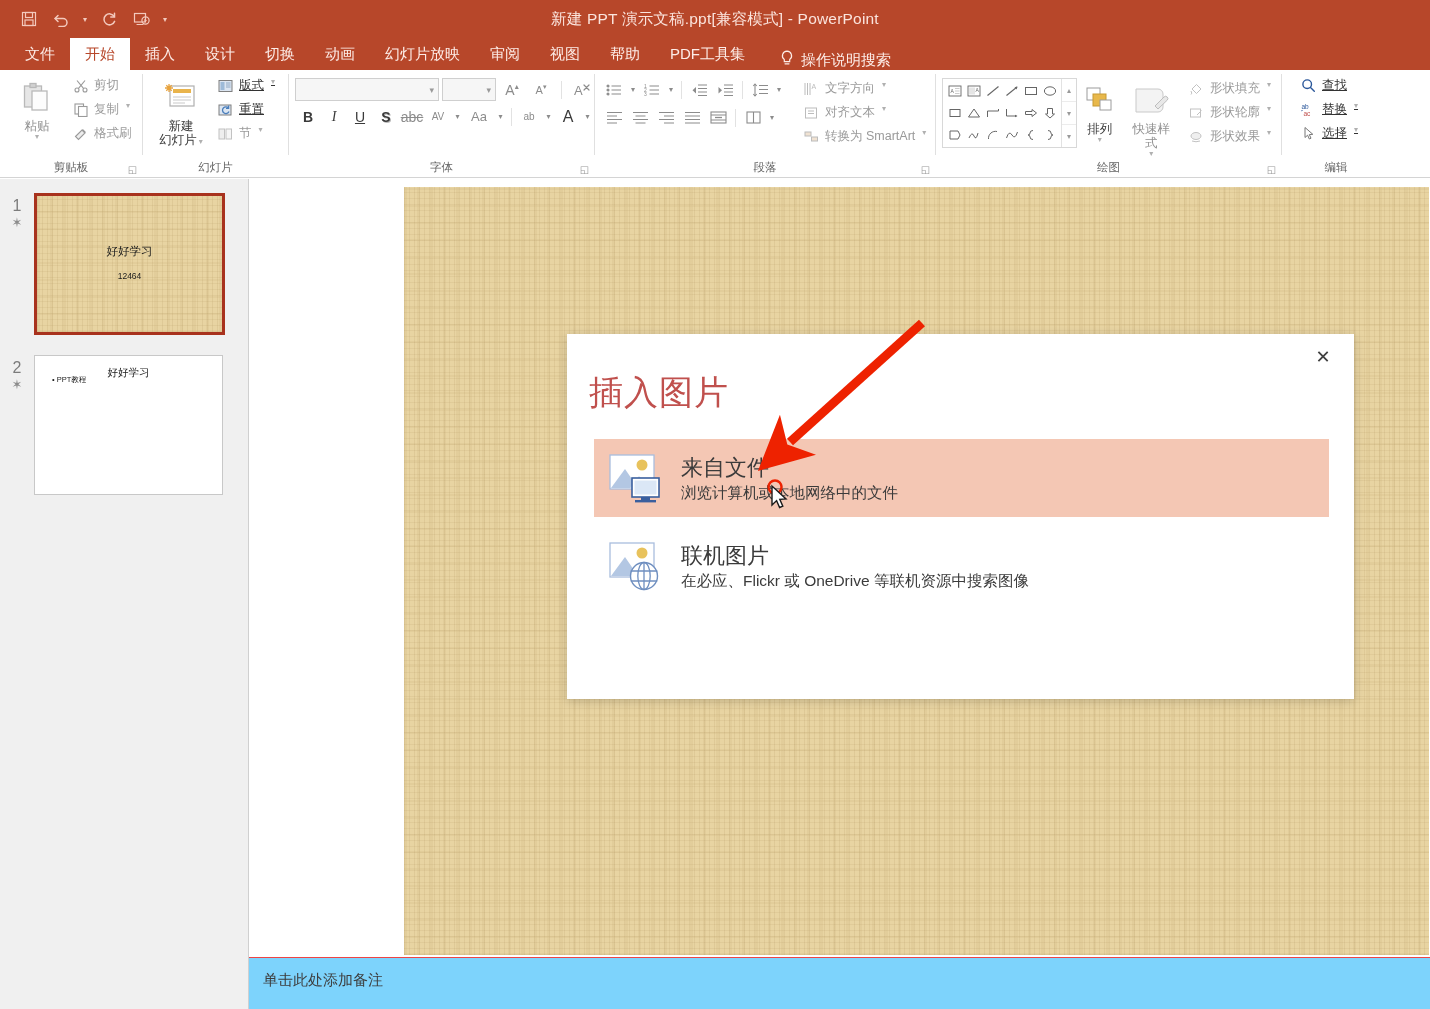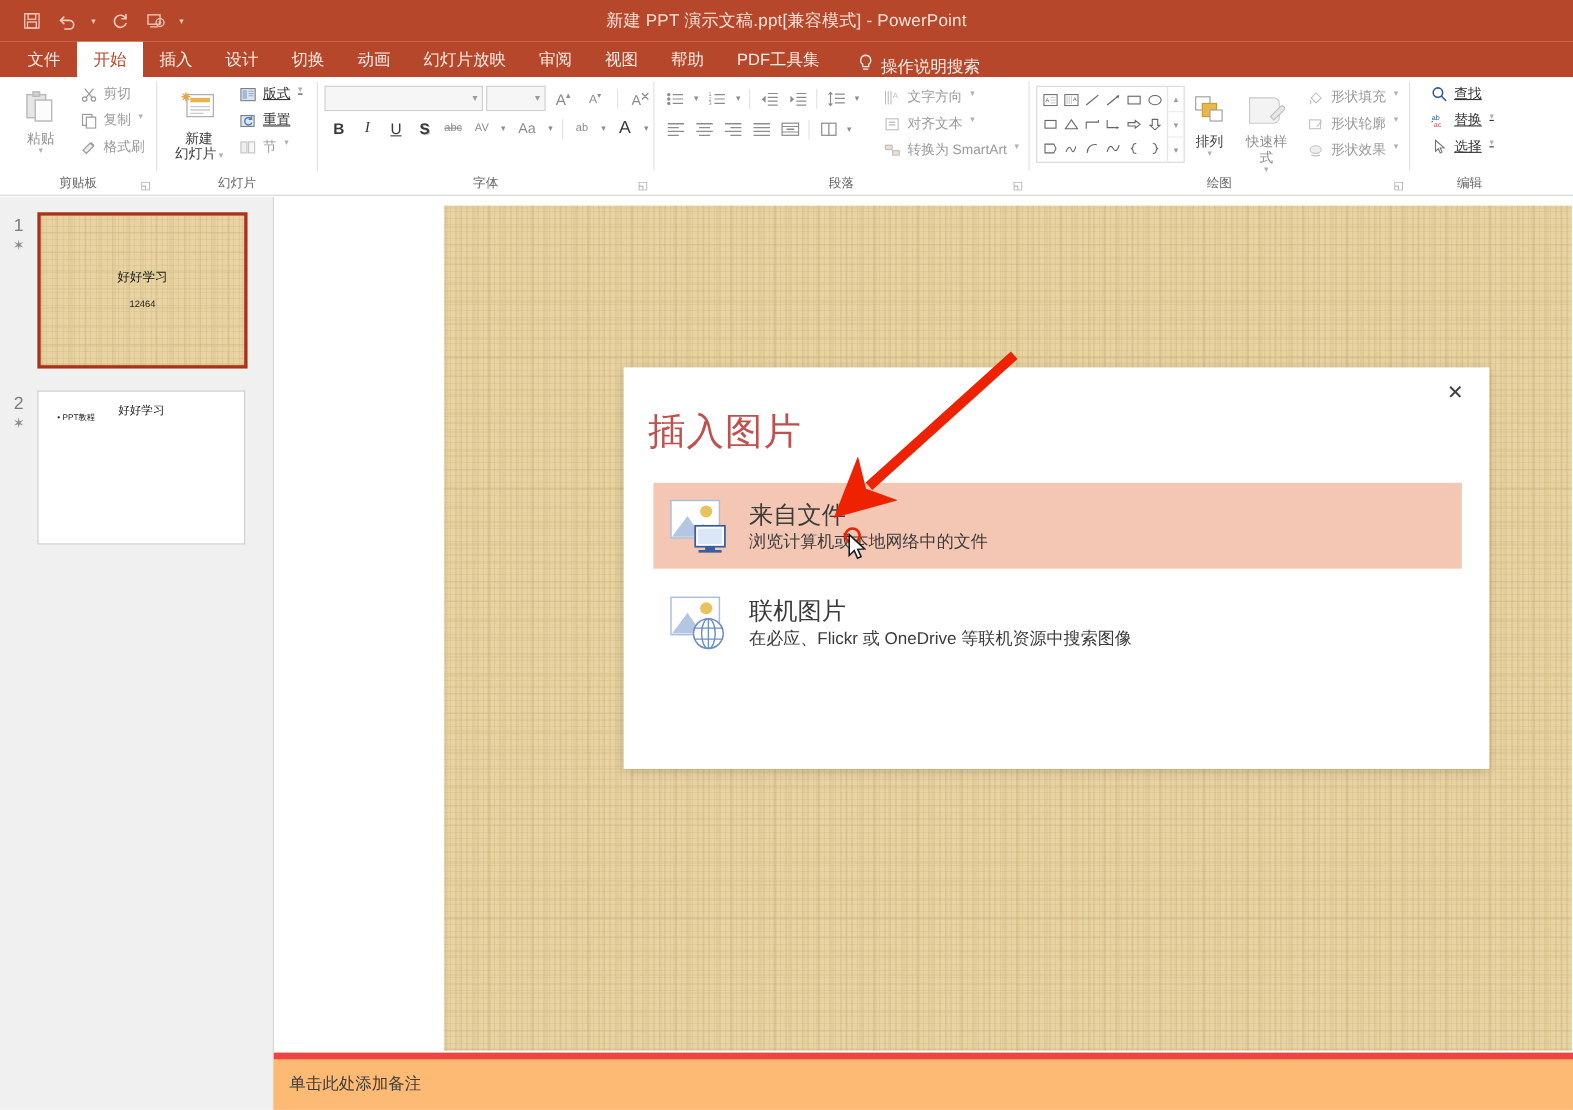--- a/index.html
+++ b/index.html
@@ -153,21 +153,21 @@
   
   .editarea {
     position: absolute; left: 249px; top: 179px; width: 1181px; height: 830px;
     background: #ffffff;
   }
   .slide {
     position: absolute; left: 155px; top: 8px; width: 1025px; height: 768px;
   }
   .notes {
     position: absolute; left: 249px; top: 957px; width: 1181px; height: 52px;
-    background: #fdba74; border-top: 6px solid #ef4444;
+    background: #7dd3fc; border-top: 1px solid #ef4444;
   }
   .notes-text {
     position: absolute; left: 14px; top: 13px; font-size: 15px; color: #3d3d3d;
   }
 
   
   .dialog {
     position: absolute; left: 567px; top: 334px; width: 787px; height: 365px;
     background: #ffffff; box-shadow: 0 2px 10px rgba(0,0,0,.18);
   }
@@ -400,21 +400,21 @@
           <div class="ic-btn dark">
               <i style="font-size:14px;font-family:'Liberation Serif',serif">I</i>
             </div>
           <div class="ic-btn dark">
               <span style="font-size:14px;text-decoration:underline">U</span>
             </div>
           <div class="ic-btn dark">
               <b style="font-size:14px;text-shadow:1px 1px 0 #bbb">S</b>
             </div>
           <div class="ic-btn">
-              <span style="font-size:10px;text-decoration:line-through">abc</span>
+              <span style="font-size:14px;text-decoration:line-through">abc</span>
             </div>
           <div class="ic-btn">
             <span style="font-size:10px;line-height:9px;display:block;text-align:center">AV</span>
           </div>
           <div class="ic-btn" style="width:13px">
               <span style="font-size:8px">▾</span>
             </div>
           <div class="ic-btn" style="width:30px">
               <span style="font-size:13px">Aa</span>
             </div>

